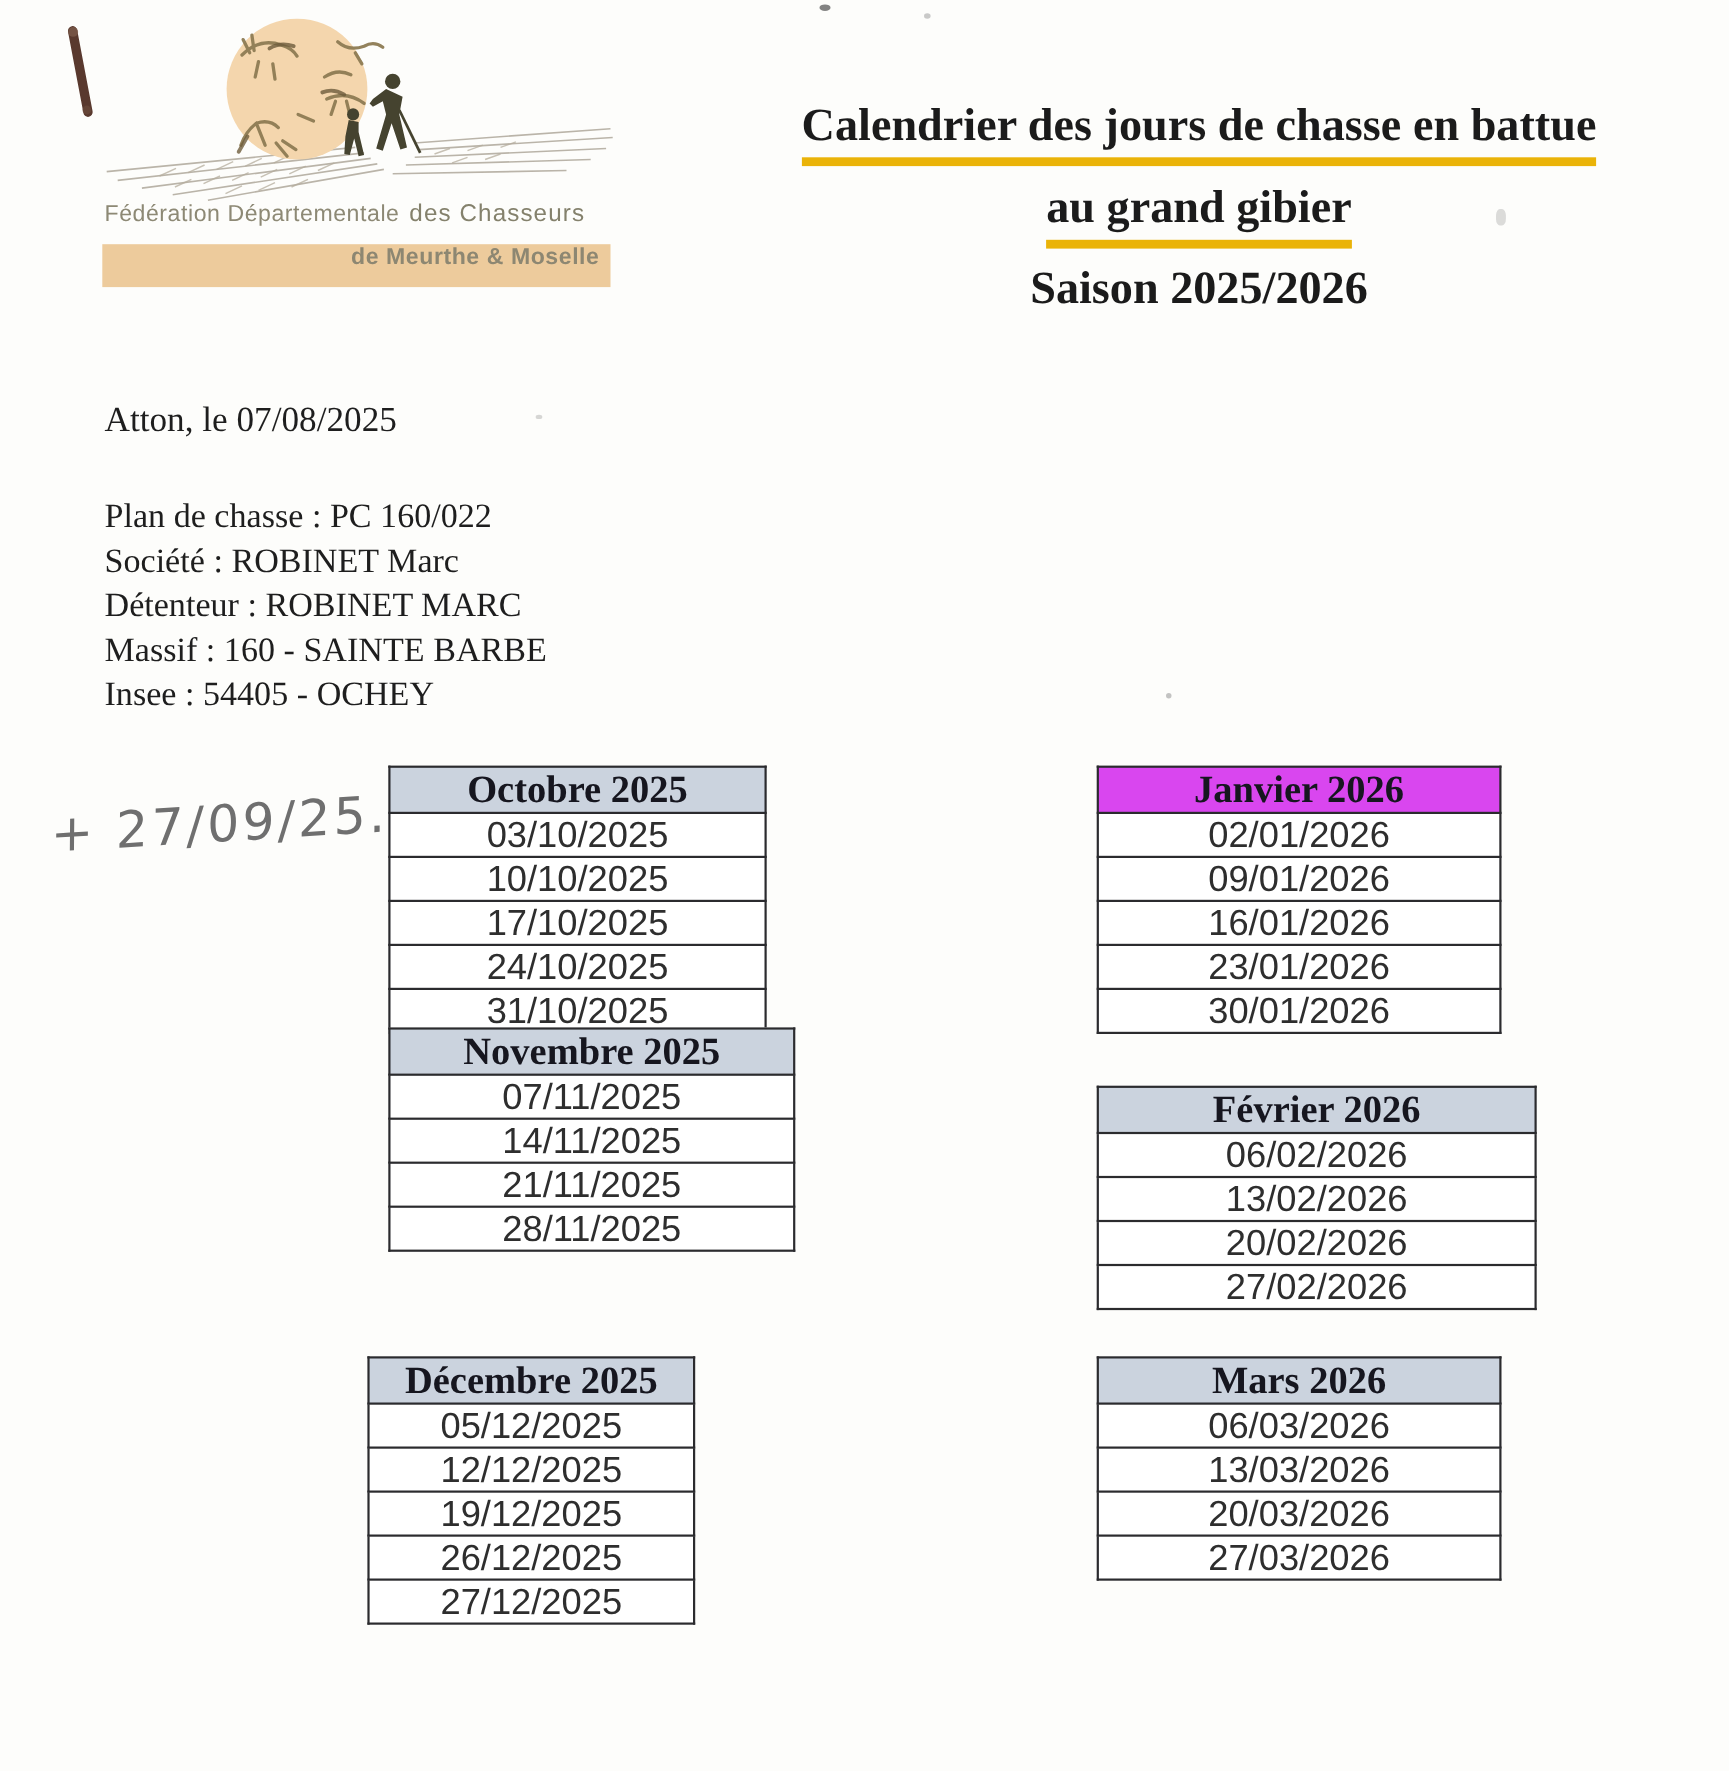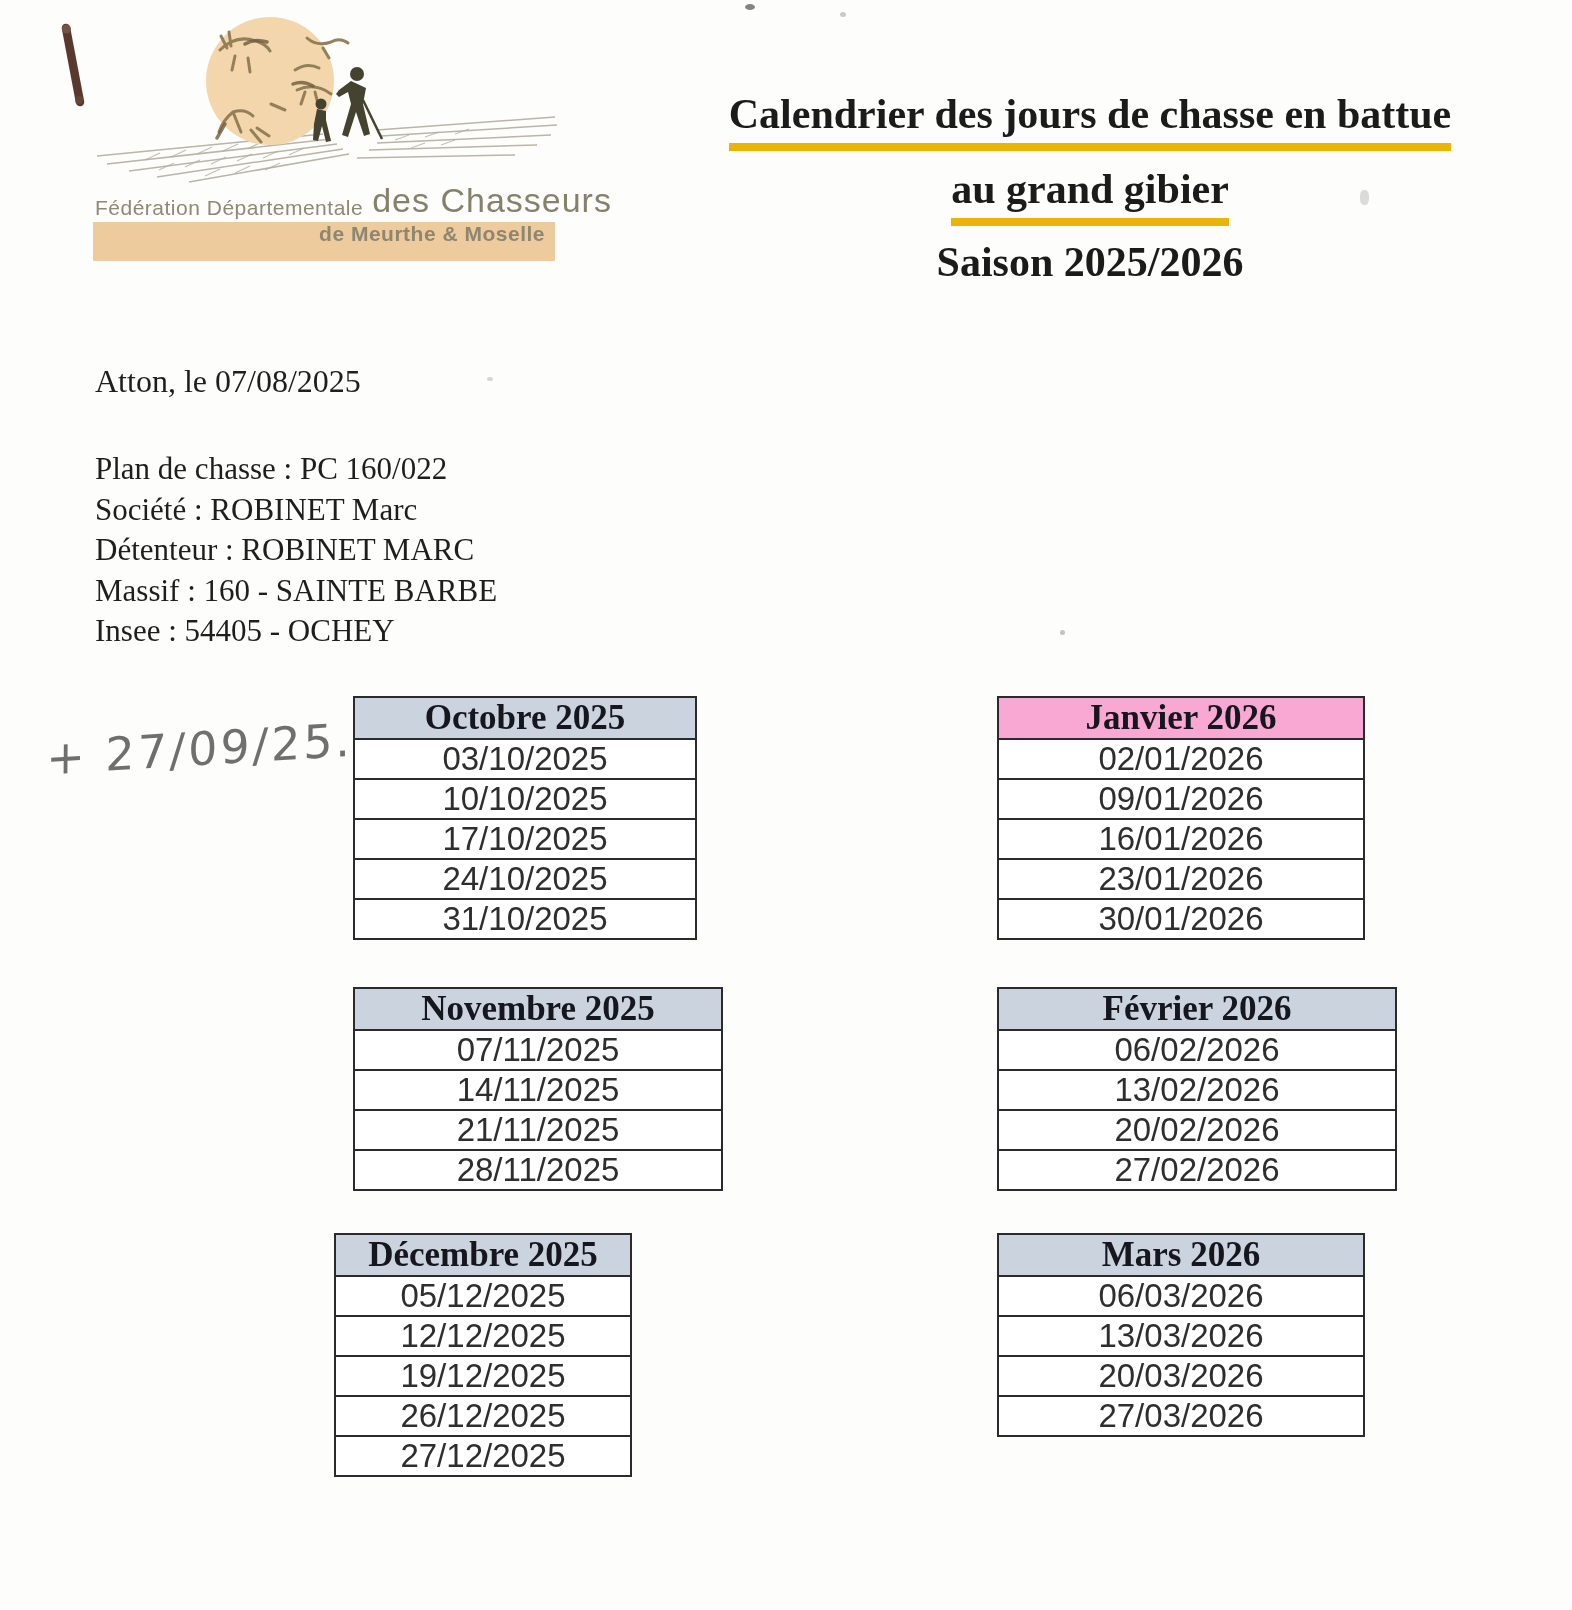--- a/index.html
+++ b/index.html
@@ -12,21 +12,21 @@
   .speck{position:absolute;border-radius:50%;}
   .pen-stroke{position:absolute;left:52px;top:16px;}
   
   .logo-graphic{position:absolute;left:85px;top:8px;}
   .logo-words{
     position:absolute;left:95px;top:181px;width:470px;
     display:flex;align-items:flex-end;gap:9px;white-space:nowrap;
     font-family:"Liberation Sans", sans-serif;
   }
   .logo-words .small{font-size:21px;color:#8d8975;letter-spacing:.5px;}
-  .logo-words .large{font-size:34px;color:#84816c;letter-spacing:1px;}
+  .logo-words .large{font-size:22px;color:#84816c;letter-spacing:1px;}
   .logo-band{
     position:absolute;left:93px;top:222px;width:462px;height:39px;
     background:#edcb9c;box-sizing:border-box;padding-right:10px;
     text-align:right;line-height:23px;
     font:bold 21px "Liberation Sans", sans-serif;color:#8d8772;letter-spacing:.5px;
   }
   
   .title-block{position:absolute;left:725px;width:730px;text-align:center;}
   .t1{top:90px;} .t2{top:165px;} .t3{top:238px;}
   .title-line{font-weight:bold;font-size:42px;color:#1b1b1b;white-space:nowrap;}
@@ -38,21 +38,21 @@
   
   .handwritten{
     position:absolute;left:46px;top:722px;
     font-family:"DejaVu Sans", sans-serif;font-size:46px;color:#6f6f6f;
     letter-spacing:3px;transform:rotate(-3.5deg) skewX(-4deg);
     white-space:nowrap;
   }
   
   .tbl-slot{position:absolute;}
   .slot-0{left:353px;top:696px;width:344px;}
-  .slot-1{left:353px;top:987px;width:370px;}
+  .slot-1{left:353px;top:934px;width:370px;}
   .slot-2{left:334px;top:1233px;width:298px;}
   .slot-3{left:997px;top:696px;width:368px;}
   .slot-4{left:997px;top:987px;width:400px;}
   .slot-5{left:997px;top:1233px;width:368px;border-radius:13px;}
   table.cal{border-collapse:collapse;width:100%;table-layout:fixed;background:#fff;}
   table.cal th{
     height:39px;border:2.5px solid #2b2b2e;
     font:bold 35px "Liberation Serif", serif;color:#16161f;
     text-align:center;vertical-align:middle;padding:0;
   }
@@ -238,21 +238,21 @@
           <tr>
             <td>27/12/2025</td>
           </tr>
         </tbody>
       </table>
     </div>
   <div class="tbl-slot slot-3">
       <table class="cal">
         <thead>
           <tr>
-            <th style="background: #f9a8d4;">Janvier 2026</th>
+            <th style="background: #d946ef;">Janvier 2026</th>
           </tr>
         </thead>
         <tbody>
           <tr>
             <td>02/01/2026</td>
           </tr>
           <tr>
             <td>09/01/2026</td>
           </tr>
           <tr>

